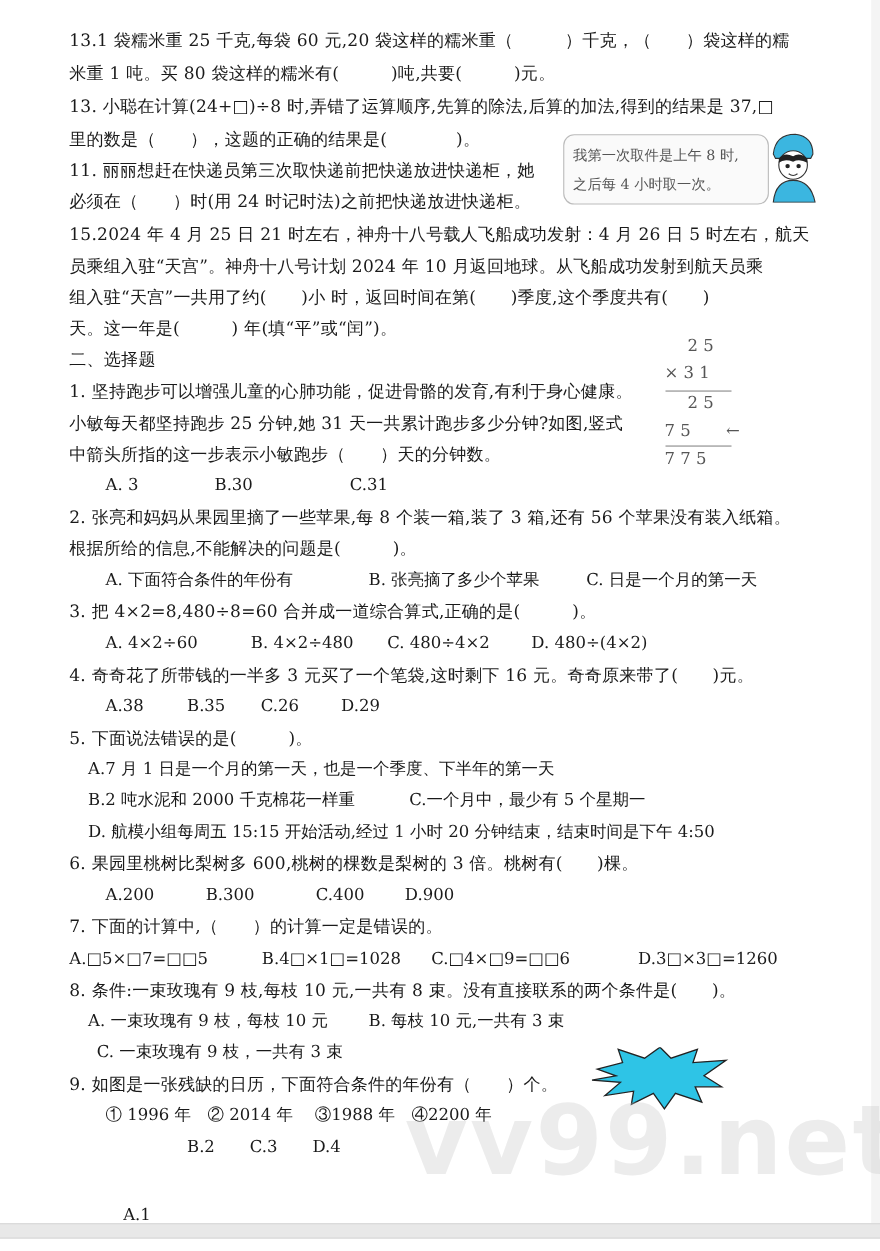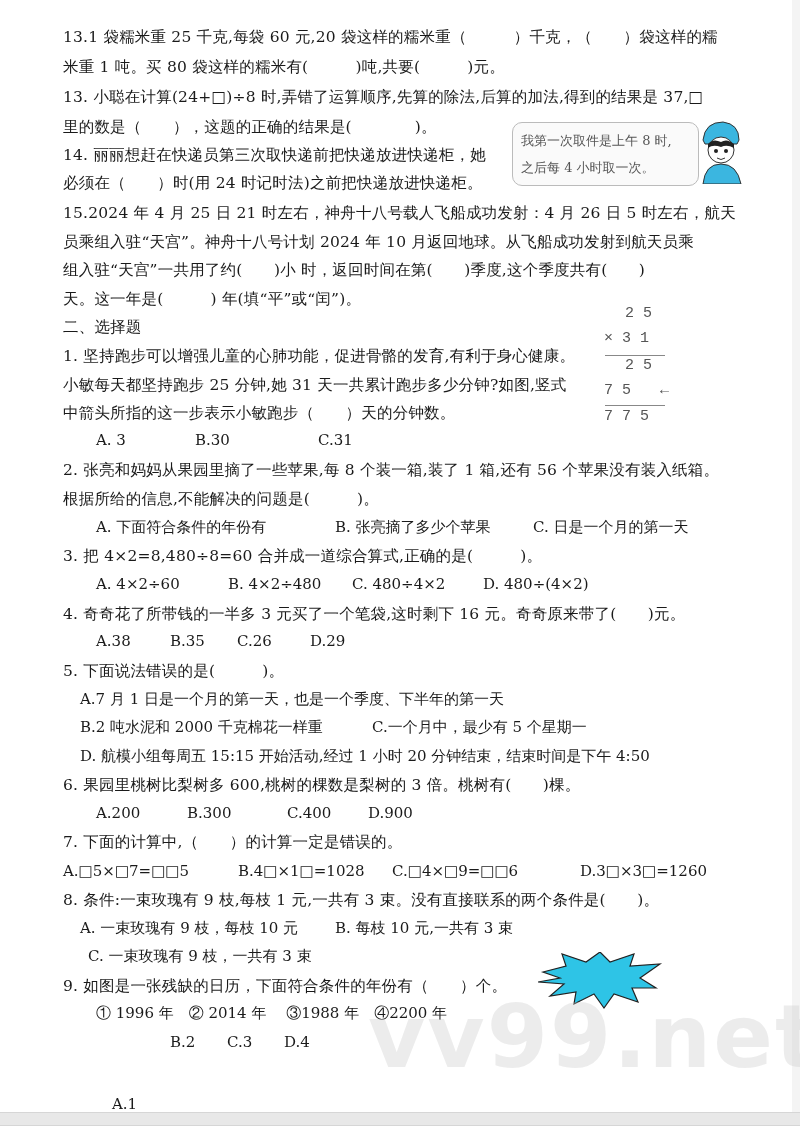--- a/index.html
+++ b/index.html
@@ -10,42 +10,42 @@
   .line { position: absolute; left: 63px; font-size: 15.5px; white-space: pre; letter-spacing: 0.2px; }
   .opt { position: absolute; font-size: 15px; white-space: pre; }
   .bubble {
     position: absolute; left: 512px; top: 122px; width: 185px; height: 62px;
     border: 1.5px solid #bbb; border-radius: 10px; background: #fafafa;
     font-family: "DejaVu Serif", serif; font-size: 13px; color: #555;
   }
   .bubble div { position: absolute; left: 8px; white-space: pre; }
   .courier { position: absolute; left: 697px; top: 118px; width: 46px; height: 66px; }
   .vmul { position: absolute; left: 602px; top: 305px; width: 80px; font-size: 15px; color: #555; }
-  .vmul .r { position: absolute; white-space: pre; font-family: Liberation Mono, monospace; }
+  .vmul .r { position: absolute; white-space: pre; }
   .vmul .hr { position: absolute; left: 3px; width: 60px; border-top: 1.5px solid #888; }
   .cal { position: absolute; left: 538px; top: 952px; width: 150px; height: 92px; }
   .cal-box { position: absolute; left: 16px; top: 28px; width: 76px; height: 52px; border: 1.5px solid #333; background: #fff; }
   .cal-text { position: absolute; left: 0; width: 76px; top: 30px; text-align: center; font-size: 13px; font-weight: bold; font-family: "DejaVu Sans", sans-serif; }
   .watermark {
     position: absolute; left: 368px; top: 985px; font-family: "DejaVu Sans", sans-serif; font-weight: bold;
     font-size: 88px; color: rgba(200,200,200,0.35); letter-spacing: 2px; pointer-events: none;
   }
   .bottom-bar { position: absolute; left: 0; top: 1112px; width: 800px; height: 12px; background: #e8e8e8; border-top: 1px solid #d6d6d6; border-bottom: 1px solid #d6d6d6; }
   .right-edge { position: absolute; right: 0; top: 0; width: 8px; height: 1112px; background: #f4f4f4; }
 </style>
 </head>
 <body>
 
 <div class="right-edge"></div>
 
 <div class="line" style="top:27px">13.1 袋糯米重 25 千克,每袋 60 元,20 袋这样的糯米重（　　　）千克，（　　）袋这样的糯</div>
 <div class="line" style="top:57px">米重 1 吨。买 80 袋这样的糯米有(　　　)吨,共要(　　　)元。</div>
 <div class="line" style="top:87px">13. 小聪在计算(24+□)÷8 时,弄错了运算顺序,先算的除法,后算的加法,得到的结果是 37,□</div>
 <div class="line" style="top:117px">里的数是（　　），这题的正确的结果是(　　　　)。</div>
-<div class="line" style="top:145px">14. 丽丽想赶在快递员第三次取快递前把快递放进快递柜，她</div>
+<div class="line" style="top:145px">11. 丽丽想赶在快递员第三次取快递前把快递放进快递柜，她</div>
 <div class="line" style="top:173px">必须在（　　）时(用 24 时记时法)之前把快递放进快递柜。</div>
 
 <div class="bubble">
   <div style="top:9px">我第一次取件是上午 8 时,</div>
   <div style="top:36px">之后每 4 小时取一次。</div>
 </div>
 <svg class="courier" viewBox="0 0 46 66">
   <path d="M6 22 Q8 4 26 4 Q42 6 42 22 L40 26 L8 26 Z" fill="#3bb6e0" stroke="#333" stroke-width="1"></path>
   <ellipse cx="24" cy="32" rx="13" ry="13" fill="#fff" stroke="#333" stroke-width="1"></ellipse>
   <path d="M11 26 Q16 20 24 24 Q30 20 37 26 L37 30 Q30 26 24 29 Q16 26 11 30 Z" fill="#222"></path>
@@ -73,21 +73,21 @@
   <div class="r" style="left:23px;top:0">2 5</div>
   <div class="r" style="left:2px;top:25px">× 3 1</div>
   <div class="hr" style="top:50px"></div>
   <div class="r" style="left:23px;top:52px">2 5</div>
   <div class="r" style="left:2px;top:77px">7 5</div>
   <div class="r" style="left:58px;top:77px">←</div>
   <div class="hr" style="top:100px"></div>
   <div class="r" style="left:2px;top:103px">7 7 5</div>
 </div>
 
-<div class="line" style="top:460px">2. 张亮和妈妈从果园里摘了一些苹果,每 8 个装一箱,装了 1 箱,还有 56 个苹果没有装入纸箱。</div>
+<div class="line" style="top:460px">2. 张亮和妈妈从果园里摘了一些苹果,每 8 个装一箱,装了 3 箱,还有 56 个苹果没有装入纸箱。</div>
 <div class="line" style="top:489px">根据所给的信息,不能解决的问题是(　　　)。</div>
 <div class="opt" style="left:96px;top:518px">A. 下面符合条件的年份有</div>
 <div class="opt" style="left:335px;top:518px">B. 张亮摘了多少个苹果</div>
 <div class="opt" style="left:533px;top:518px">C. 日是一个月的第一天</div>
 
 <div class="line" style="top:546px">3. 把 4×2=8,480÷8=60 合并成一道综合算式,正确的是(　　　)。</div>
 <div class="opt" style="left:96px;top:575px">A. 4×2÷60</div>
 <div class="opt" style="left:228px;top:575px">B. 4×2÷480</div>
 <div class="opt" style="left:352px;top:575px">C. 480÷4×2</div>
 <div class="opt" style="left:483px;top:575px">D. 480÷(4×2)</div>
@@ -109,21 +109,21 @@
 <div class="opt" style="left:187px;top:804px">B.300</div>
 <div class="opt" style="left:287px;top:804px">C.400</div>
 <div class="opt" style="left:368px;top:804px">D.900</div>
 
 <div class="line" style="top:832px">7. 下面的计算中,（　　）的计算一定是错误的。</div>
 <div class="opt" style="left:63px;top:862px">A.□5×□7=□□5</div>
 <div class="opt" style="left:238px;top:862px">B.4□×1□=1028</div>
 <div class="opt" style="left:392px;top:862px">C.□4×□9=□□6</div>
 <div class="opt" style="left:580px;top:862px">D.3□×3□=1260</div>
 
-<div class="line" style="top:890px">8. 条件:一束玫瑰有 9 枝,每枝 1 元,一共有 3 束。没有直接联系的两个条件是(　　)。</div>
+<div class="line" style="top:890px">8. 条件:一束玫瑰有 9 枝,每枝 10 元,一共有 8 束。没有直接联系的两个条件是(　　)。</div>
 <div class="opt" style="left:80px;top:919px">A. 一束玫瑰有 9 枝，每枝 10 元</div>
 <div class="opt" style="left:335px;top:919px">B. 每枝 10 元,一共有 3 束</div>
 <div class="opt" style="left:88px;top:947px">C. 一束玫瑰有 9 枝，一共有 3 束</div>
 
 <div class="line" style="top:976px">9. 如图是一张残缺的日历，下面符合条件的年份有（　　）个。</div>
 <div class="opt" style="left:96px;top:1004px">① 1996 年　② 2014 年　 ③1988 年　④2200 年</div>
 <div class="opt" style="left:112px;top:1095px">A.1</div>
 <div class="opt" style="left:170px;top:1033px">B.2</div>
 <div class="opt" style="left:227px;top:1033px">C.3</div>
 <div class="opt" style="left:284px;top:1033px">D.4</div>

